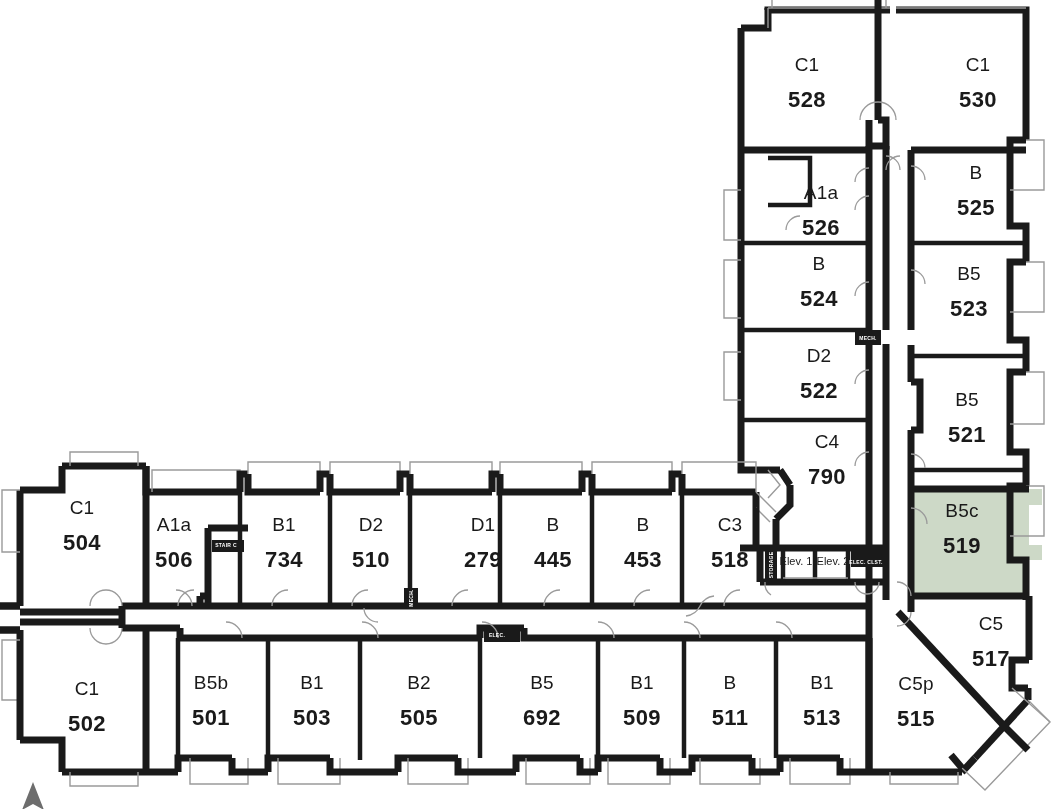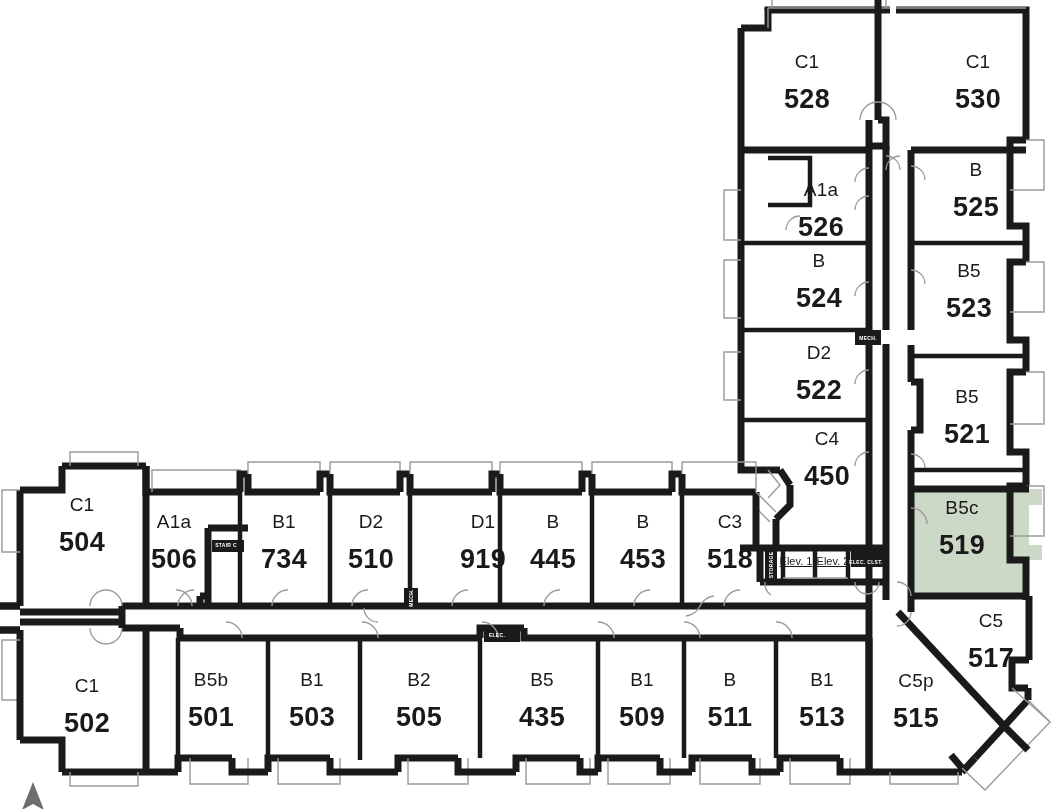--- a/index.html
+++ b/index.html
@@ -1,22 +1,22 @@
 <!DOCTYPE html>
 <html><head>
 <meta charset="utf-8">
 <style>
   html,body{margin:0;padding:0;background:#ffffff;}
   body{font-family:"Liberation Sans", sans-serif;}
   #stage{position:relative;width:1061px;height:809px;background:#ffffff;overflow:hidden;}
   #plan{position:absolute;left:0;top:0;width:1061px;height:809px;}
   .unit-label{position:absolute;text-align:center;transform:translate(-50%,-50%);color:#1a1a1a;line-height:1.08;pointer-events:none;}
   .unit-label .plan-name{display:block;font-size:19px;font-weight:400;letter-spacing:.2px;}
-  .unit-label .unit-num{display:block;font-size:27px;font-weight:700;letter-spacing:.4px;margin-top:12px;}
-  .util-label{position:absolute;text-align:center;transform:translate(-50%,-50%);color:#1a1a1a;font-size:11px;font-weight:400;pointer-events:none;white-space:nowrap;text-decoration:underline;}
+  .unit-label .unit-num{display:block;font-size:22px;font-weight:700;letter-spacing:.4px;margin-top:12px;}
+  .util-label{position:absolute;text-align:center;transform:translate(-50%,-50%);color:#1a1a1a;font-size:11px;font-weight:400;pointer-events:none;white-space:nowrap;}
   .tiny-label{position:absolute;text-align:center;transform:translate(-50%,-50%);color:#ffffff;font-size:5px;font-weight:700;letter-spacing:.3px;pointer-events:none;white-space:nowrap;}
   .tiny-label.vert{transform:translate(-50%,-50%) rotate(-90deg);}
 </style>
 </head>
 <body>
 
 <div id="stage">
 
   <svg id="plan" viewBox="0 0 1061 809">
     <defs>
@@ -346,21 +346,21 @@
       <div class="unit-label" style="left: 819px; top: 374px;">
         <span class="plan-name">D2</span>
         <span class="unit-num">522</span>
       </div>
       <div class="unit-label" style="left: 967px; top: 418px;">
         <span class="plan-name">B5</span>
         <span class="unit-num">521</span>
       </div>
       <div class="unit-label" style="left: 827px; top: 460px;">
         <span class="plan-name">C4</span>
-        <span class="unit-num">450</span>
+        <span class="unit-num">790</span>
       </div>
       <div class="unit-label" style="left: 962px; top: 529px;">
         <span class="plan-name">B5c</span>
         <span class="unit-num">519</span>
       </div>
       <div class="unit-label" style="left: 991px; top: 642px;">
         <span class="plan-name">C5</span>
         <span class="unit-num">517</span>
       </div>
       <div class="unit-label" style="left: 916px; top: 702px;">
@@ -378,21 +378,21 @@
       <div class="unit-label" style="left: 284px; top: 543px;">
         <span class="plan-name">B1</span>
         <span class="unit-num">734</span>
       </div>
       <div class="unit-label" style="left: 371px; top: 543px;">
         <span class="plan-name">D2</span>
         <span class="unit-num">510</span>
       </div>
       <div class="unit-label" style="left: 483px; top: 543px;">
         <span class="plan-name">D1</span>
-        <span class="unit-num">919</span>
+        <span class="unit-num">279</span>
       </div>
       <div class="unit-label" style="left: 553px; top: 543px;">
         <span class="plan-name">B</span>
         <span class="unit-num">445</span>
       </div>
       <div class="unit-label" style="left: 643px; top: 543px;">
         <span class="plan-name">B</span>
         <span class="unit-num">453</span>
       </div>
       <div class="unit-label" style="left: 730px; top: 543px;">
@@ -410,21 +410,21 @@
       <div class="unit-label" style="left: 312px; top: 701px;">
         <span class="plan-name">B1</span>
         <span class="unit-num">503</span>
       </div>
       <div class="unit-label" style="left: 419px; top: 701px;">
         <span class="plan-name">B2</span>
         <span class="unit-num">505</span>
       </div>
       <div class="unit-label" style="left: 542px; top: 701px;">
         <span class="plan-name">B5</span>
-        <span class="unit-num">435</span>
+        <span class="unit-num">692</span>
       </div>
       <div class="unit-label" style="left: 642px; top: 701px;">
         <span class="plan-name">B1</span>
         <span class="unit-num">509</span>
       </div>
       <div class="unit-label" style="left: 730px; top: 701px;">
         <span class="plan-name">B</span>
         <span class="unit-num">511</span>
       </div>
       <div class="unit-label" style="left: 822px; top: 701px;">

